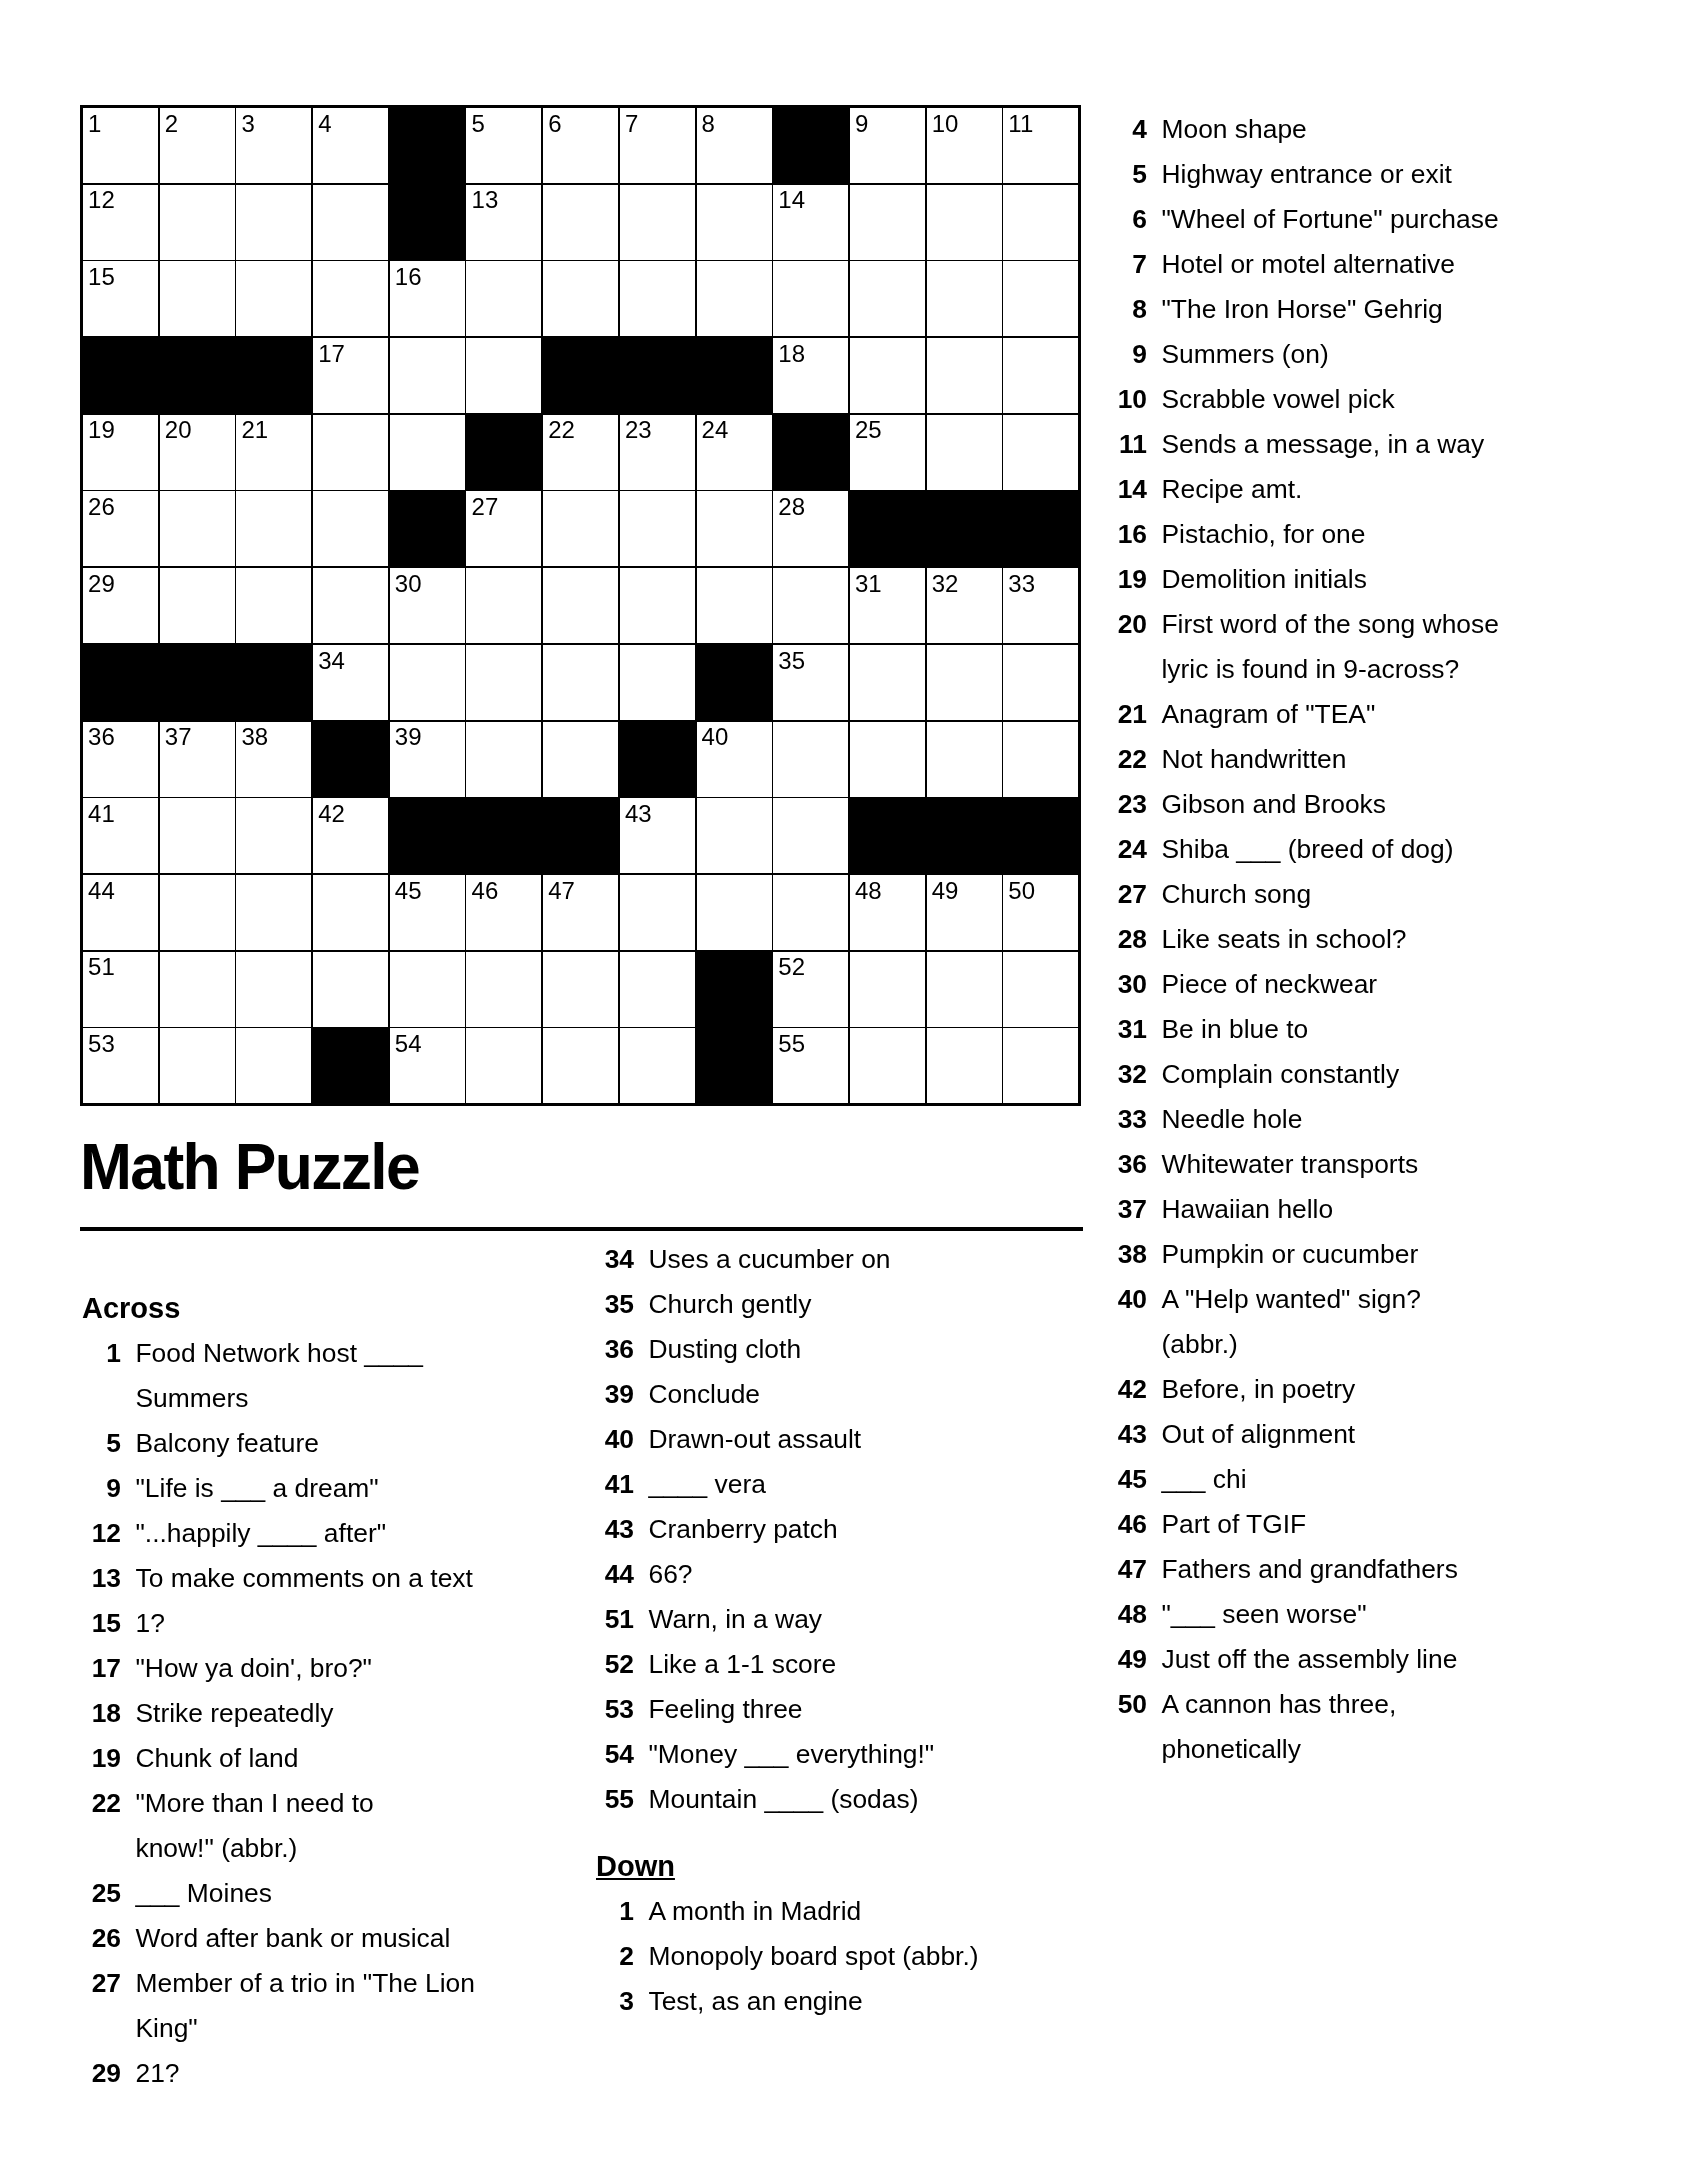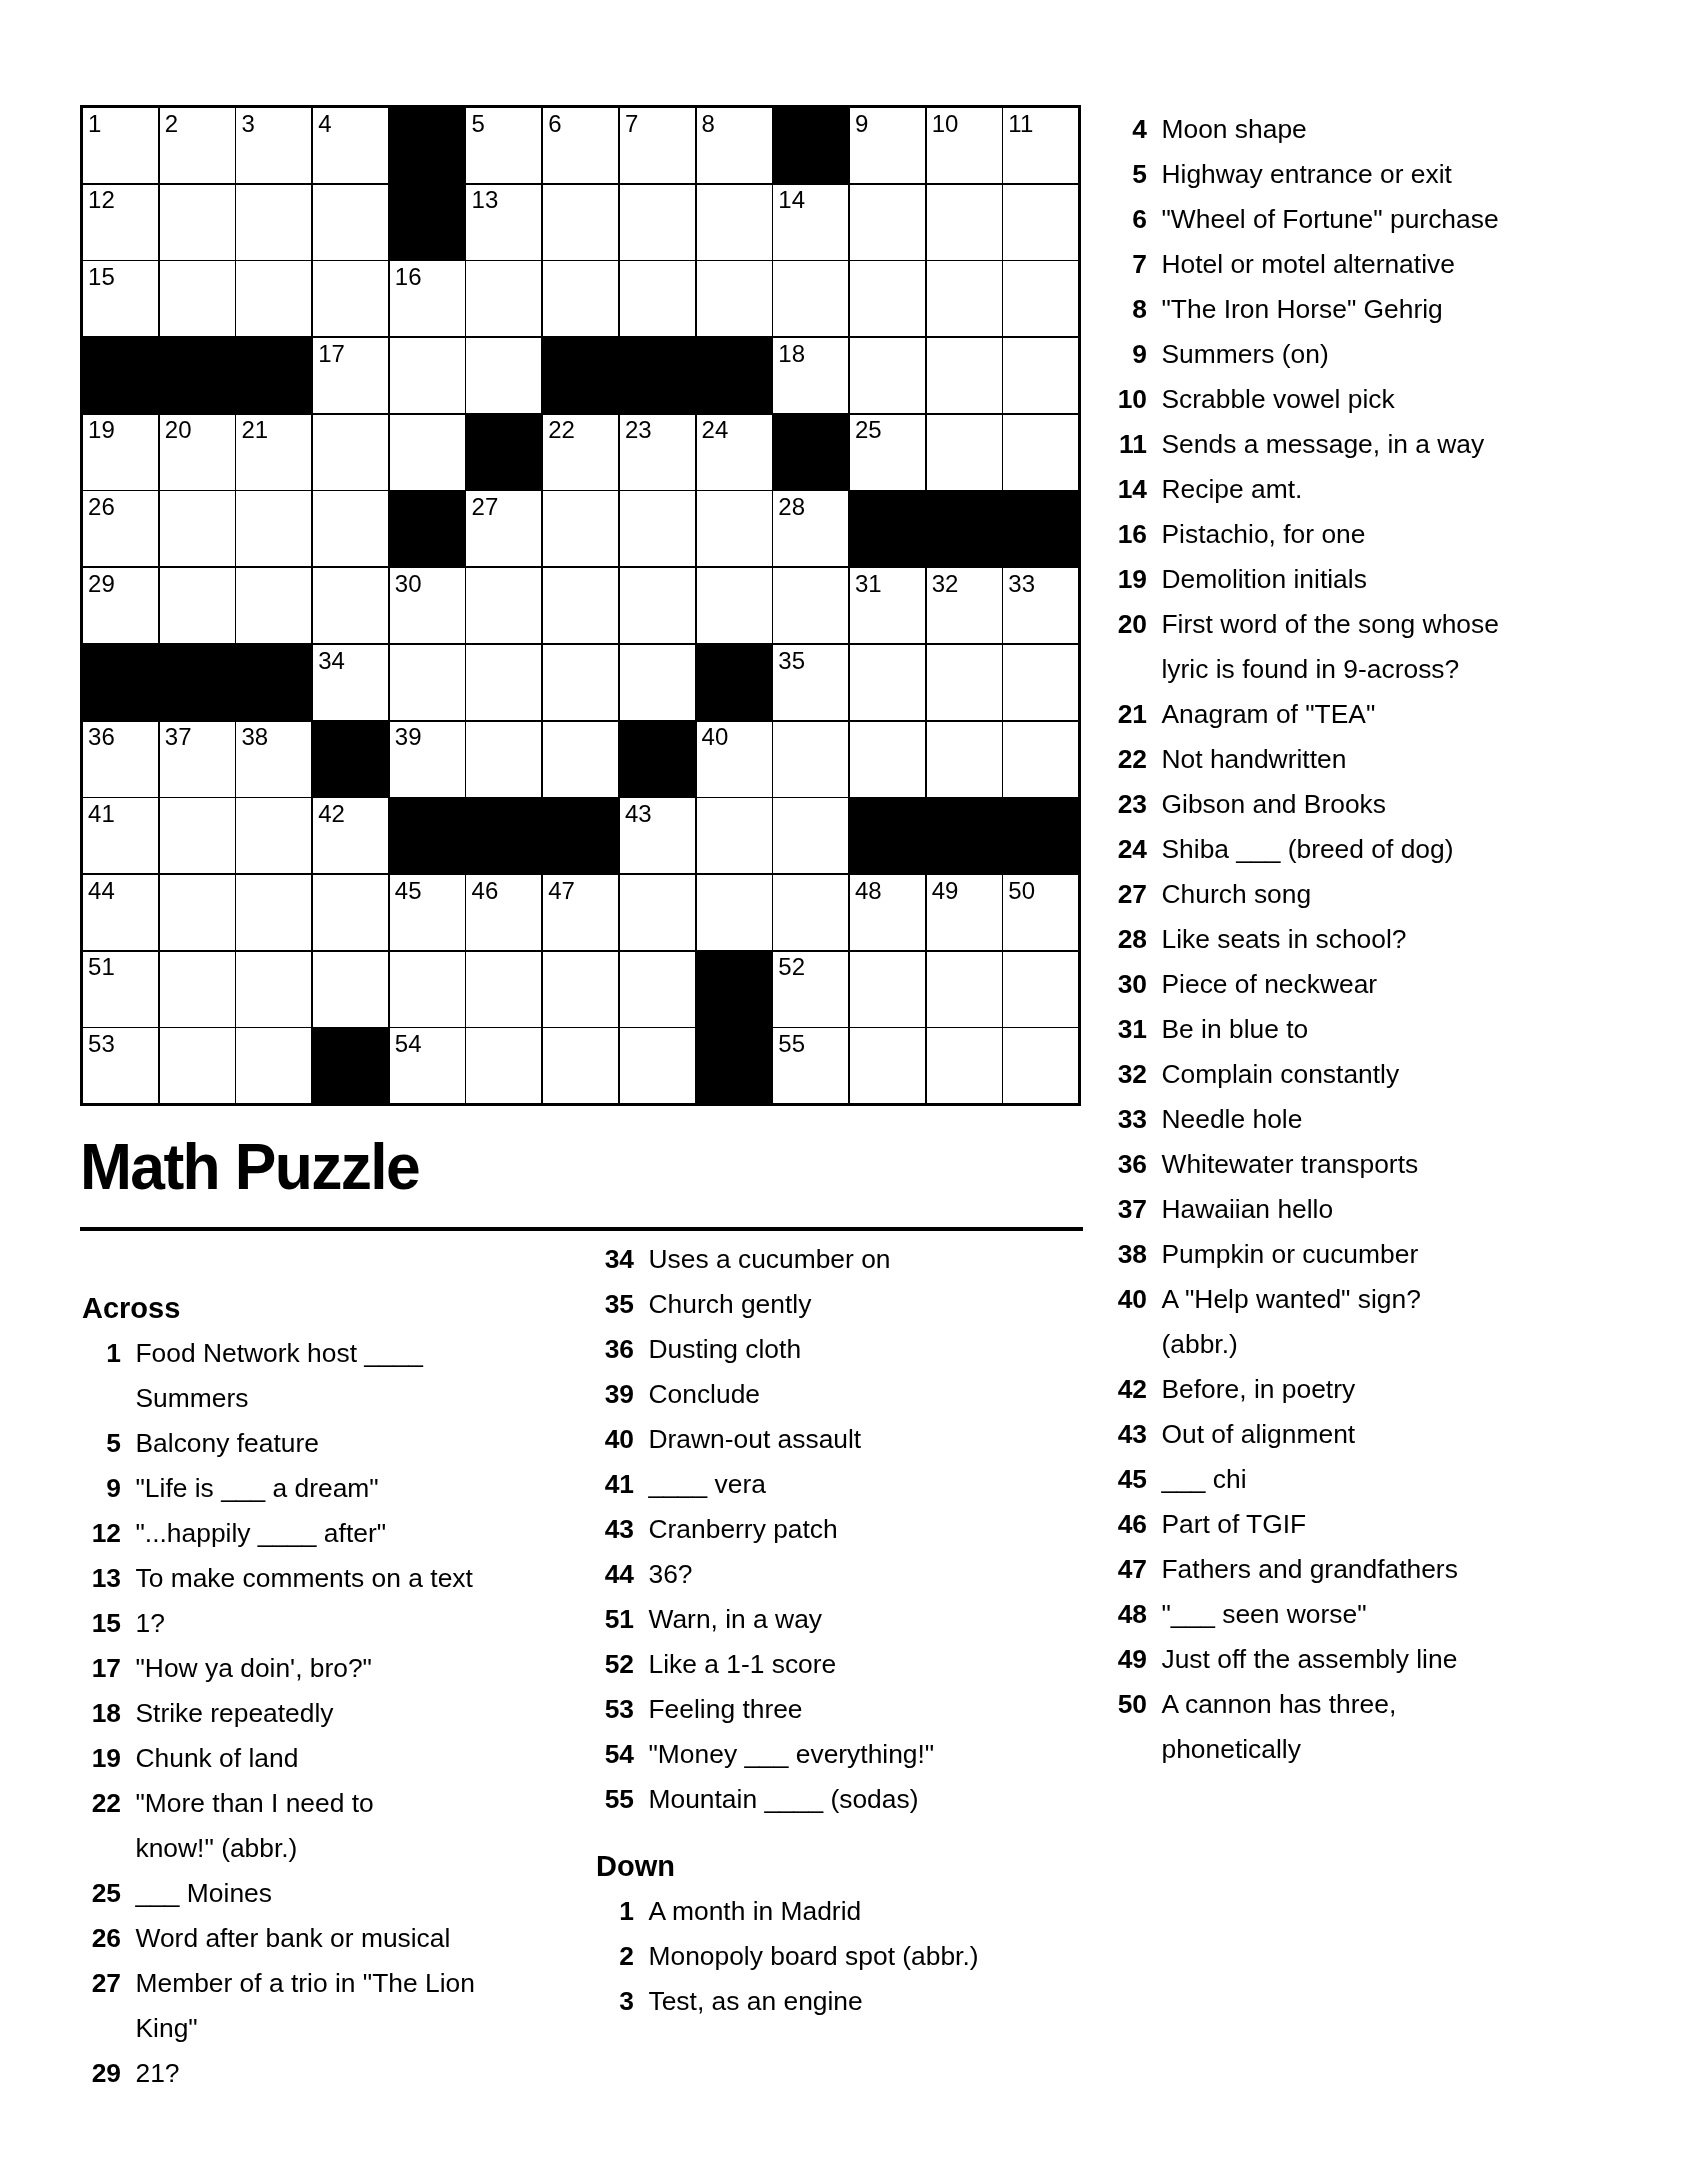--- a/index.html
+++ b/index.html
@@ -31,21 +31,21 @@
     transform:scaleX(.96);transform-origin:left top;
     white-space:nowrap;
   }
   .rule{
     position:absolute;left:80px;top:1227px;
     width:1003px;height:4.3px;background:#000;
   }
   
   .clues{position:absolute;font-size:26.4px;line-height:45px;}
   .hdr{font-weight:bold;font-size:29px;line-height:45px;}
-  .hdr2{margin-top:22px;}
+  .hdr2{margin-top:22px;text-decoration:underline;}
   .clue{display:flex;align-items:flex-start;}
   .clue .n{
     flex:none;text-align:right;font-weight:bold;
   }
   .clue .t{margin-left:14.5px;white-space:pre-line;}
   .col1{left:82px;top:1245px;width:494px;margin-top:41px;}
   .col1 .n{width:39px;}
   .col2{left:596px;top:1237px;width:494px;}
   .col2 .n{width:38px;}
   .col3{left:1109px;top:107px;width:545px;}
@@ -429,21 +429,21 @@
       <div class="clue">
         <span class="n">41</span>
         <span class="t">____ vera</span>
       </div>
       <div class="clue">
         <span class="n">43</span>
         <span class="t">Cranberry patch</span>
       </div>
       <div class="clue">
         <span class="n">44</span>
-        <span class="t">36?</span>
+        <span class="t">66?</span>
       </div>
       <div class="clue">
         <span class="n">51</span>
         <span class="t">Warn, in a way</span>
       </div>
       <div class="clue">
         <span class="n">52</span>
         <span class="t">Like a 1-1 score</span>
       </div>
       <div class="clue">

